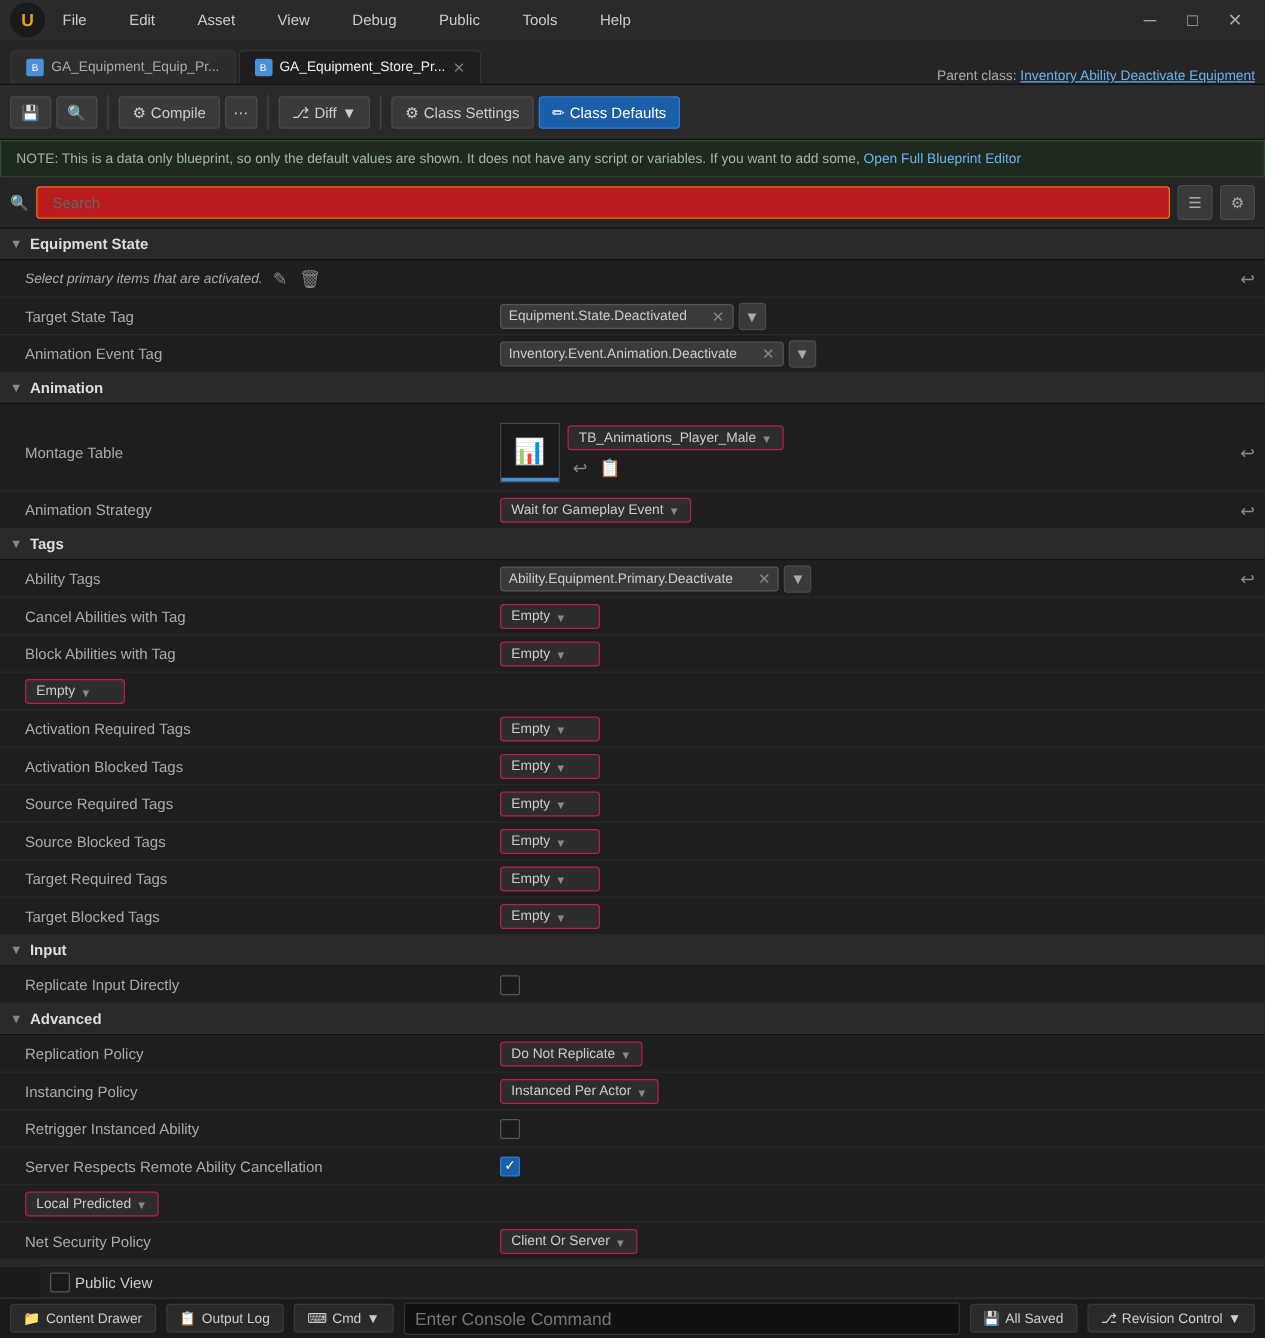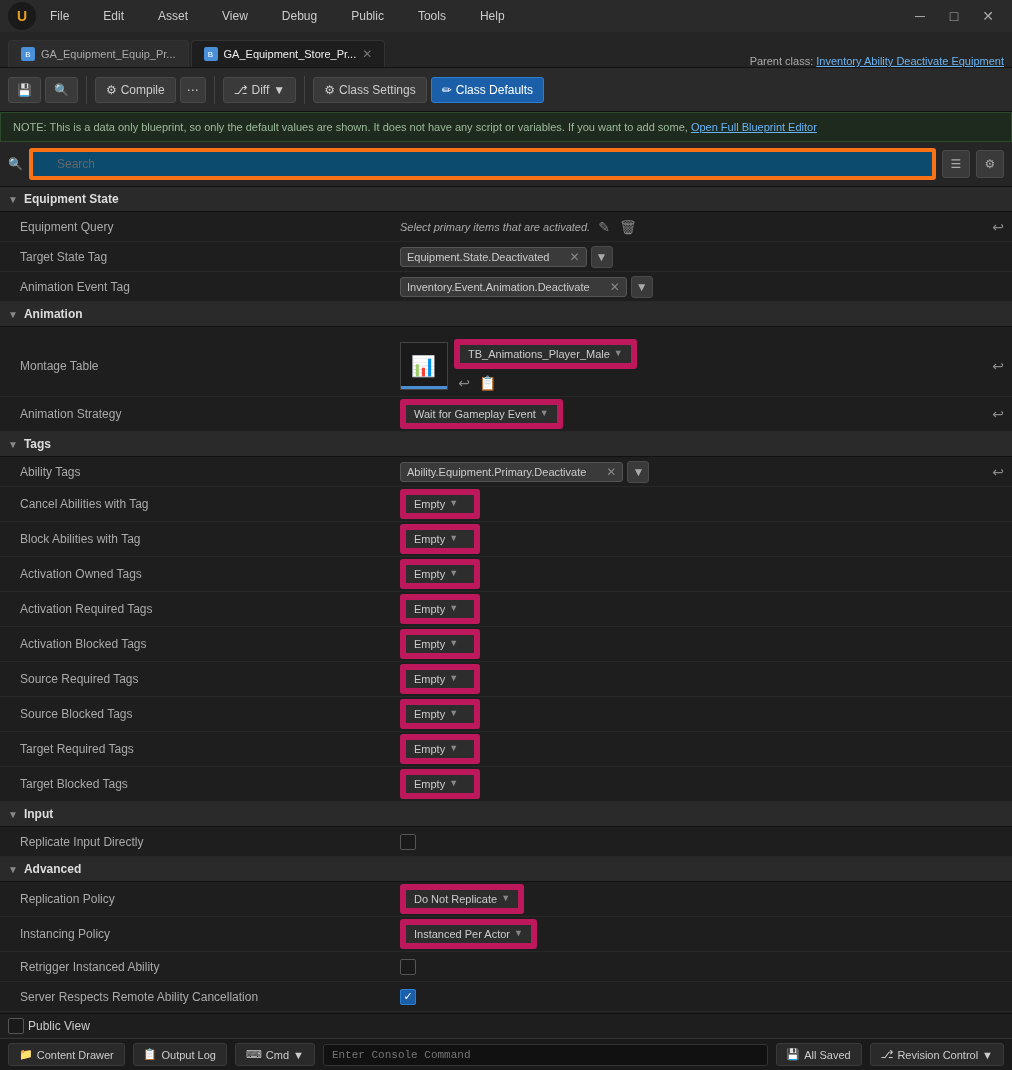--- a/index.html
+++ b/index.html
@@ -24,25 +24,25 @@
     .parent-class a { color: #6ab4f5; text-decoration: underline; cursor: pointer; }
 
     
     .toolbar { background: #2a2a2a; height: 44px; display: flex; align-items: center; padding: 0 8px; gap: 4px; border-bottom: 1px solid #111; flex-shrink: 0; }
     .toolbar-btn { display: flex; align-items: center; gap: 4px; padding: 5px 10px; background: #3a3a3a; border-radius: 3px; cursor: pointer; color: #ccc; font-size: 12px; border: 1px solid #4a4a4a; }
     .toolbar-btn.blue { background: #1a5fa8; border-color: #2a7fd4; color: #fff; }
     .toolbar-separator { width: 1px; height: 28px; background: #444; margin: 0 4px; }
 
     
     .note-bar { background: #1e2a1e; border: 1px solid #2d4a2d; padding: 8px 12px; font-size: 11px; color: #9dba9d; flex-shrink: 0; }
-    .note-bar a { color: #6ab4f5; text-decoration: underline; cursor: pointer; }
+    .note-bar a { color: #6ab4f5; cursor: pointer; }
 
     
     .search-bar { background: #252525; padding: 6px 8px; display: flex; align-items: center; gap: 6px; border-bottom: 1px solid #111; flex-shrink: 0; }
-    .search-input { flex: 1; background: #0c4a6e; border: 4px solid #f97316; border-radius: 3px; padding: 5px 24px; color: #ccc; font-size: 12px; outline: none; }
+    .search-input { flex: 1; background: #b91c1c; border: 1px solid #f97316; border-radius: 3px; padding: 5px 12px; color: #ccc; font-size: 12px; outline: none; }
     .search-input::placeholder { color: #666; }
     .view-btn { width: 28px; height: 28px; background: #3a3a3a; border-radius: 3px; display: flex; align-items: center; justify-content: center; cursor: pointer; border: 1px solid #4a4a4a; color: #aaa; }
 
     
     .main-content { flex: 1; overflow-y: auto; background: #1e1e1e; }
     .main-content::-webkit-scrollbar { width: 8px; }
     .main-content::-webkit-scrollbar-track { background: #1a1a1a; }
     .main-content::-webkit-scrollbar-thumb { background: #444; border-radius: 4px; }
 
     
@@ -51,43 +51,43 @@
     .chevron { color: #888; font-size: 10px; }
 
     
     .prop-row { display: flex; align-items: center; min-height: 30px; border-bottom: 1px solid #282828; padding: 0 8px 0 20px; }
     .prop-label { width: 380px; flex-shrink: 0; color: #aaa; font-size: 12px; padding: 4px 0; }
     .prop-value { flex: 1; display: flex; align-items: center; gap: 4px; padding: 2px 0; }
 
     
     .tag { display: flex; align-items: center; gap: 20px; background: #3a3a3a; border: 1px solid #555; border-radius: 3px; padding: 2px 6px; font-size: 11px; color: #ccc; }
     .tag-x { cursor: pointer; color: #888; font-size: 12px; }
-    .dropdown-btn { display: flex; align-items: flex-start; gap: 4px; background: #2d2d2d; border: 6px solid #be185d; border-radius: 3px; padding: 3px 8px; cursor: pointer; color: #ccc; font-size: 11px; min-width: 80px; }
+    .dropdown-btn { display: flex; align-items: flex-end; gap: 4px; background: #2d2d2d; border: 1px solid #be185d; border-radius: 3px; padding: 3px 8px; cursor: pointer; color: #ccc; font-size: 11px; min-width: 80px; }
     .dropdown-btn .arrow { color: #888; font-size: 9px; }
     .small-btn { width: 22px; height: 22px; background: #3a3a3a; border: 1px solid #4a4a4a; border-radius: 3px; display: flex; align-items: center; justify-content: center; cursor: pointer; color: #aaa; font-size: 12px; }
     .reset-btn { color: #888; font-size: 14px; cursor: pointer; margin-left: auto; }
 
     
     .checkbox { width: 16px; height: 16px; border: 1px solid #555; border-radius: 2px; background: #1a1a1a; display: flex; align-items: center; justify-content: center; cursor: pointer; }
     .checkbox.checked { background: #1a5fa8; border-color: #2a7fd4; }
     .checkbox.checked::after { content: '✓'; color: white; font-size: 11px; }
 
     
     .montage-area { display: flex; align-items: center; gap: 6px; }
     .montage-thumb { width: 48px; height: 48px; background: #1a1a1a; border: 1px solid #444; display: flex; align-items: center; justify-content: center; position: relative; }
     .montage-thumb-icon { color: #4a8fd4; font-size: 20px; }
     .montage-thumb-bar { position: absolute; bottom: 0; left: 0; right: 0; height: 3px; background: #4a8fd4; }
 
     
     .status-bar { background: #1a1a1a; height: 32px; display: flex; align-items: center; padding: 0 8px; gap: 8px; border-top: 1px solid #333; flex-shrink: 0; }
     .status-btn { display: flex; align-items: center; gap: 4px; padding: 4px 10px; background: #2a2a2a; border-radius: 3px; cursor: pointer; color: #ccc; font-size: 11px; border: 1px solid #3a3a3a; }
-    .cmd-input { flex: 1; background: #111; border: 1px solid #333; border-radius: 3px; padding: 4px 8px; color: #666; font-size: 11px; outline: none; font-family: Liberation Mono, monospace; }
-
-    
-    .public-view-bar { background: #1e1e1e; padding: 4px 8px; display: flex; align-items: center; gap: 4px; border-top: 1px solid #111; flex-shrink: 0; }
+    .cmd-input { flex: 1; background: #111; border: 1px solid #333; border-radius: 3px; padding: 4px 8px; color: #666; font-size: 14px; outline: none; }
+
+    
+    .public-view-bar { background: #1e1e1e; padding: 4px 8px; display: flex; align-items: center; gap: 4px; border-top: 1px solid #111; flex-shrink: 0; margin-left: 32px; }
 
     .prop-row-tall { min-height: 60px; align-items: flex-start; padding-top: 8px; }
     .action-icon { width: 20px; height: 20px; display: flex; align-items: center; justify-content: center; cursor: pointer; color: #888; font-size: 14px; border-radius: 2px; }
   </style>
 </head>
 <body>
 
 <div class="title-bar">
   <div class="ue-logo">U</div>
   <div class="menu-bar">
@@ -162,21 +162,20 @@
 </div>
 
 <div class="main-content">
 
   <div class="section-header">
     <span class="chevron">▼</span>
     <span class="section-title">Equipment State</span>
   </div>
 
   <div class="prop-row">
-    <div class="prop-label">Equipment Query</div>
     <div class="prop-value">
       <span style="color:#aaa; font-style:italic; font-size:11px;">Select primary items that are activated.</span>
       <div class="action-icon">✎</div>
       <div class="action-icon">🗑</div>
       <div class="reset-btn">↩</div>
     </div>
   </div>
 
   <div class="prop-row">
     <div class="prop-label">Target State Tag</div>
@@ -270,21 +269,20 @@
     <div class="prop-label">Block Abilities with Tag</div>
     <div class="prop-value">
       <div class="dropdown-btn">
         <span>Empty</span>
         <span class="arrow">▼</span>
       </div>
     </div>
   </div>
 
   <div class="prop-row">
-    <div class="prop-label">Activation Owned Tags</div>
     <div class="prop-value">
       <div class="dropdown-btn">
         <span>Empty</span>
         <span class="arrow">▼</span>
       </div>
     </div>
   </div>
 
   <div class="prop-row">
     <div class="prop-label">Activation Required Tags</div>

